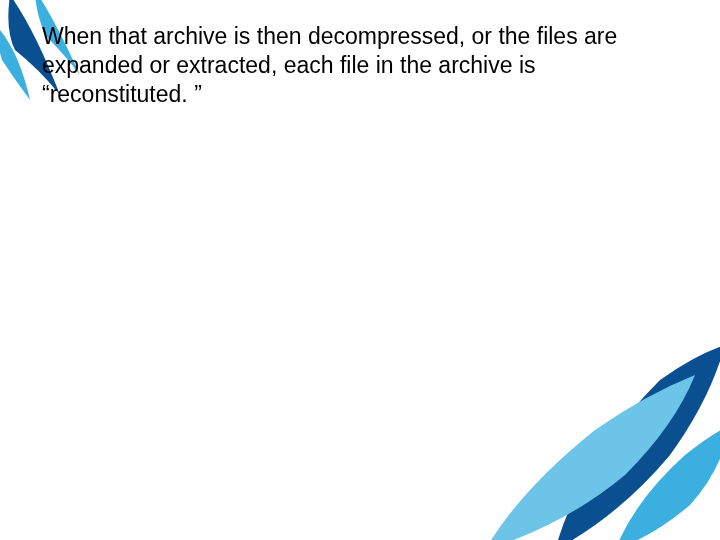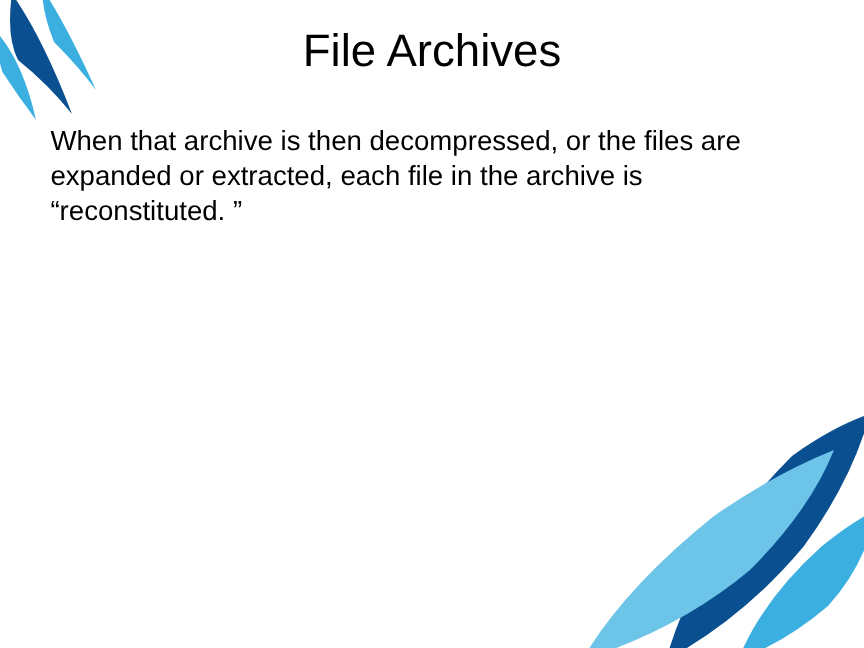--- a/index.html
+++ b/index.html
@@ -68,15 +68,14 @@
   <path d="M 0 30 Q 20 55 30 100 Q 15 80 2 60 Q -3 45 0 30 Z" fill="#3bb0e0"></path>
 </svg>
 
 <svg class="deco-bottom-right" viewBox="0 0 260 200">
   <path d="M 95 210 Q 120 120 200 40 Q 235 15 265 5 Q 250 60 210 115 Q 160 175 95 210 Z" fill="#0a4f8f"></path>
   <path d="M 25 210 Q 60 150 135 90 Q 185 55 235 35 Q 215 85 165 135 Q 105 185 25 210 Z" fill="#6cc5e8"></path>
   <path d="M 155 210 Q 175 160 225 115 Q 250 95 270 85 Q 262 130 230 165 Q 195 195 155 210 Z" fill="#3bb0e0"></path>
 </svg>
 
 <div class="content">
-  <h1 class="title">File Archives</h1>
   <p class="para2">When that archive is then decompressed, or the files are expanded or extracted, each file in the archive is “reconstituted. ”</p>
 </div>
 
 </body></html>

